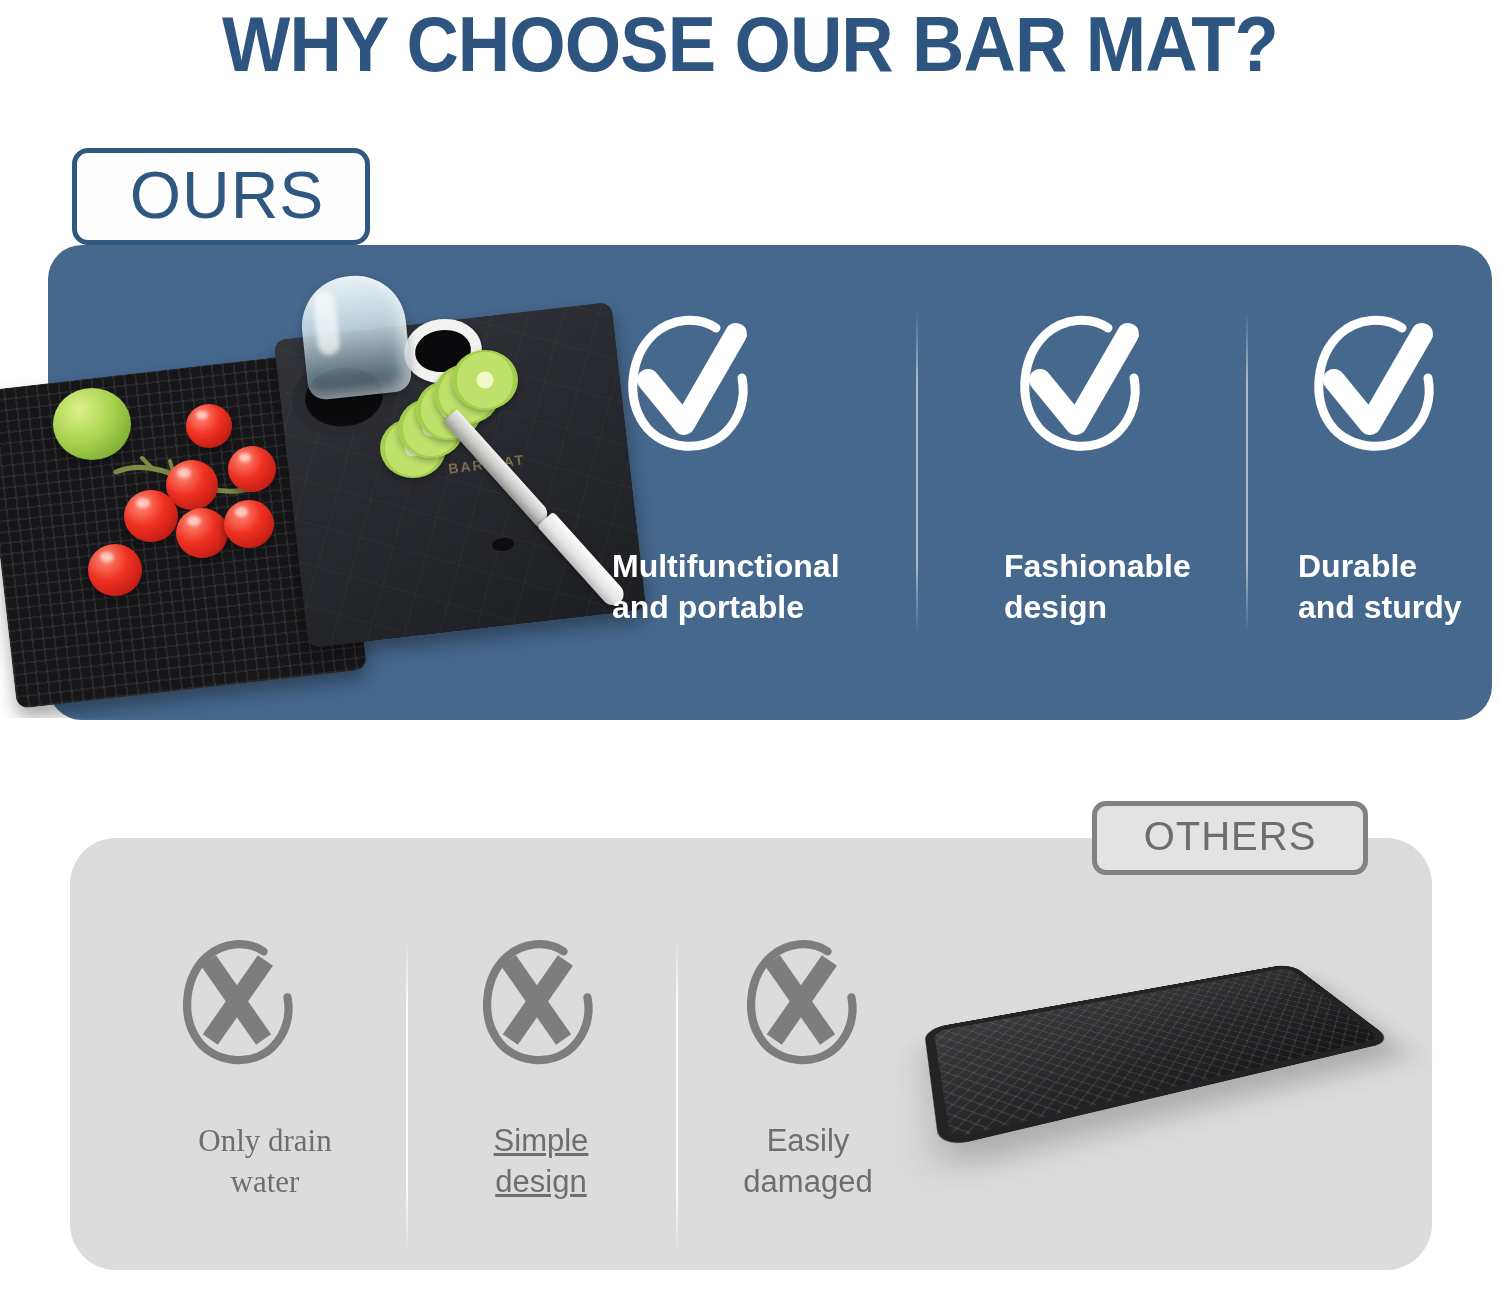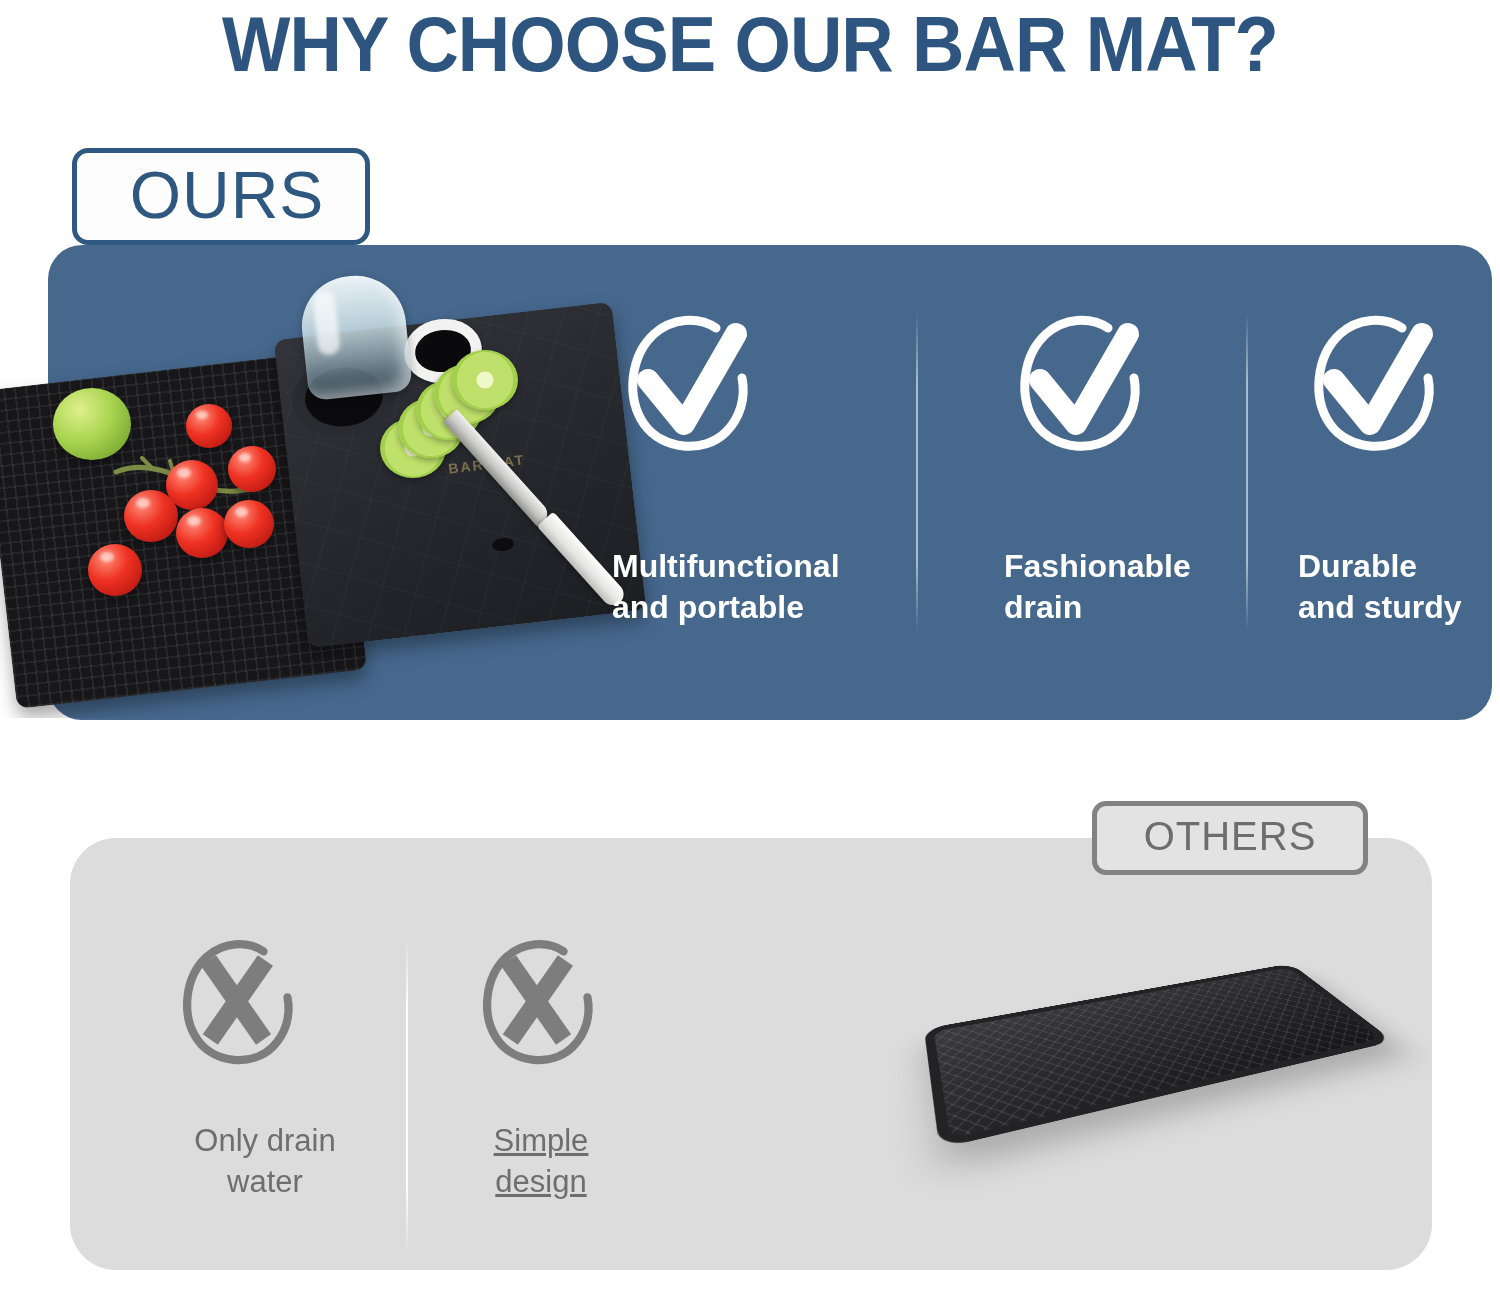--- a/index.html
+++ b/index.html
@@ -379,21 +379,21 @@
 
     <div class="feat-col" style="width:330px;">
       <span class="divider"></span>
       <span class="feat-icon" style="left:88px;">
         <svg class="icon-svg" width="148" height="155" viewBox="0 0 148 155">
           <path d="M104,24 C86,12 60,14 42,30 C18,52 14,94 32,120 C50,146 92,150 114,128 C128,114 134,94 130,74" stroke="#ffffff" stroke-width="9" fill="none" stroke-linecap="round"></path>
           <path d="M36,76 L72,120 L124,30" stroke="#ffffff" stroke-width="22" fill="none" stroke-linecap="round" stroke-linejoin="round"></path>
         </svg>
       </span>
       <span class="feat-label" style="left:88px; top:250px;">Fashionable
-drain</span>
+design</span>
     </div>
 
     <div class="feat-col" style="width:262px;">
       <span class="divider"></span>
       <span class="feat-icon" style="left:52px;">
         <svg class="icon-svg" width="148" height="155" viewBox="0 0 148 155">
           <path d="M104,24 C86,12 60,14 42,30 C18,52 14,94 32,120 C50,146 92,150 114,128 C128,114 134,94 130,74" stroke="#ffffff" stroke-width="9" fill="none" stroke-linecap="round"></path>
           <path d="M36,76 L72,120 L124,30" stroke="#ffffff" stroke-width="22" fill="none" stroke-linecap="round" stroke-linejoin="round"></path>
         </svg>
       </span>
@@ -415,32 +415,44 @@
   <div id="others-cols" class="feat-cols">
 
     <div class="feat-col gray" style="width:266px;">
       <span class="feat-icon" style="left:28px;">
         <svg class="icon-svg" width="136" height="145" viewBox="0 0 148 155">
           <path d="M104,24 C86,12 60,14 42,30 C18,52 14,94 32,120 C50,146 92,150 114,128 C128,114 134,94 130,74" stroke="#7d7d7d" stroke-width="9" fill="none" stroke-linecap="round"></path>
           <path d="M44,34 L104,120" stroke="#7d7d7d" stroke-width="20" fill="none" stroke-linecap="butt"></path>
           <path d="M106,34 L46,120" stroke="#7d7d7d" stroke-width="20" fill="none" stroke-linecap="butt"></path>
         </svg>
       </span>
-      <span class="feat-label" style="left:0; top:200px; width:250px;">Only drain
+      <span class="feat-label" style="left:0; top:200px; width:250px;font-family:Liberation Serif, serif;">Only drain
 water</span>
     </div>
 
     <div class="feat-col gray" style="width:270px;">
       <span class="divider"></span>
       <span class="feat-icon" style="left:62px;">
         <svg class="icon-svg" width="136" height="145" viewBox="0 0 148 155">
           <path d="M104,24 C86,12 60,14 42,30 C18,52 14,94 32,120 C50,146 92,150 114,128 C128,114 134,94 130,74" stroke="#7d7d7d" stroke-width="9" fill="none" stroke-linecap="round"></path>
           <path d="M44,34 L104,120" stroke="#7d7d7d" stroke-width="20" fill="none" stroke-linecap="butt"></path>
           <path d="M106,34 L46,120" stroke="#7d7d7d" stroke-width="20" fill="none" stroke-linecap="butt"></path>
         </svg>
       </span>
       <span class="feat-label" style="left:20px; top:200px; width:230px;text-decoration:underline;">Simple
 design</span>
     </div>
 
+    <div class="feat-col gray" style="width:264px;">
+      <span class="divider"></span>
+      <span class="feat-icon" style="left:56px;">
+        <svg class="icon-svg" width="136" height="145" viewBox="0 0 148 155">
+          <path d="M104,24 C86,12 60,14 42,30 C18,52 14,94 32,120 C50,146 92,150 114,128 C128,114 134,94 130,74" stroke="#7d7d7d" stroke-width="9" fill="none" stroke-linecap="round"></path>
+          <path d="M44,34 L104,120" stroke="#7d7d7d" stroke-width="20" fill="none" stroke-linecap="butt"></path>
+          <path d="M106,34 L46,120" stroke="#7d7d7d" stroke-width="20" fill="none" stroke-linecap="butt"></path>
+        </svg>
+      </span>
+      <span class="feat-label" style="left:10px; top:200px; width:244px;">Easily
+damaged</span>
+    </div>
   </div>
 
 </div>
 
 </body></html>

